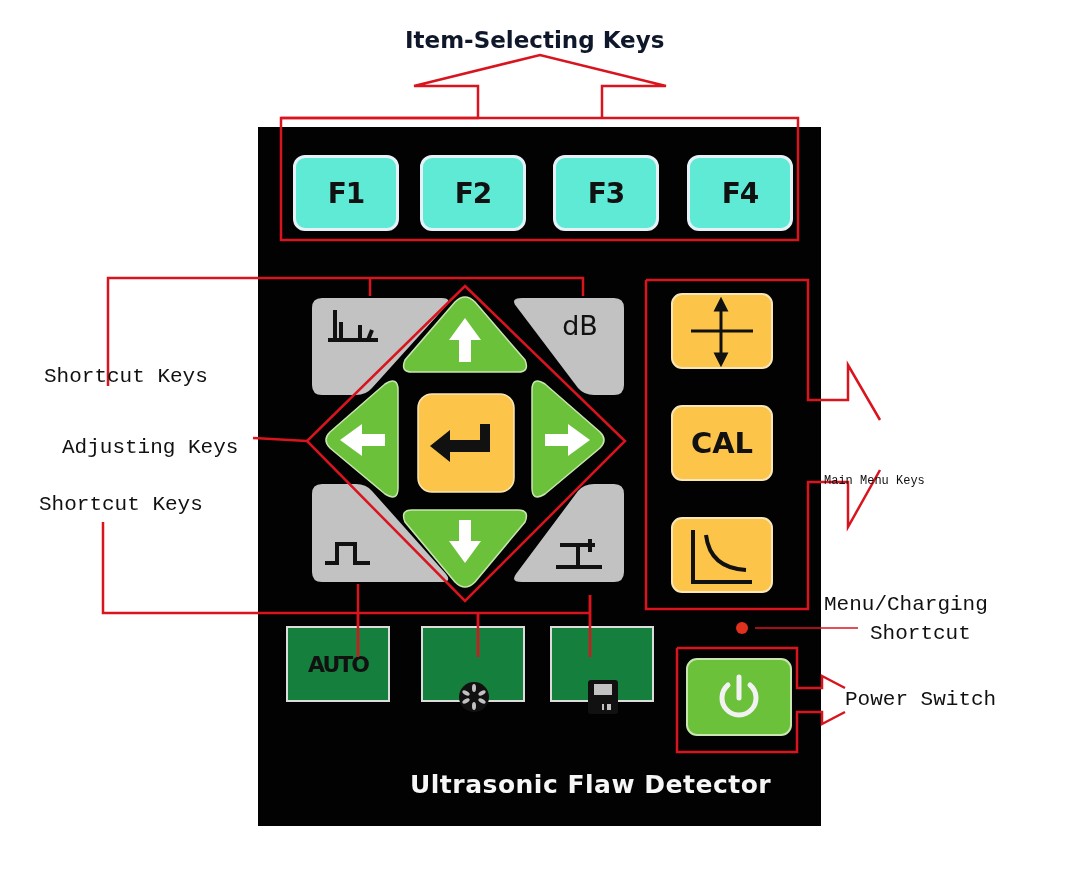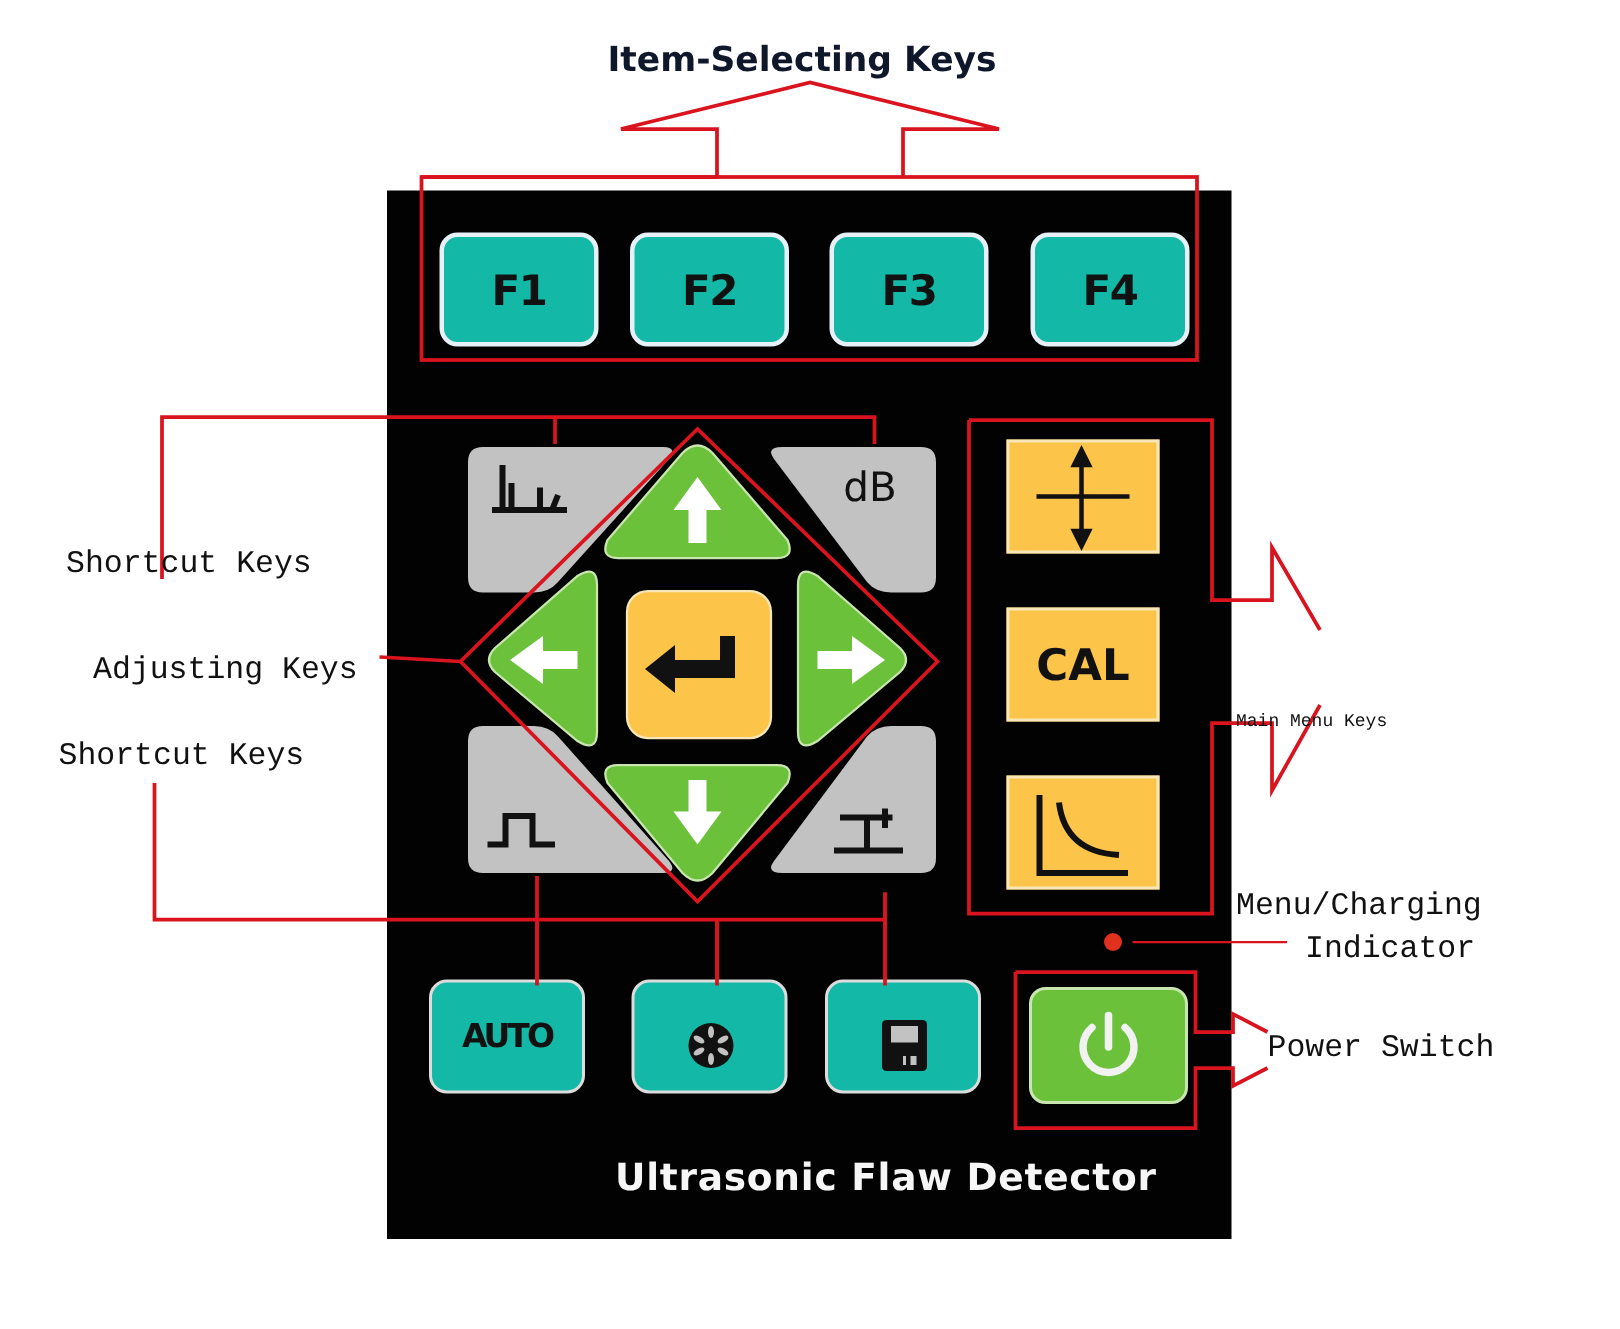--- a/index.html
+++ b/index.html
@@ -1,24 +1,24 @@
 <!DOCTYPE html>
 <html><head>
 <meta charset="utf-8">
 <style>
   html, body { margin: 0; padding: 0; background: #ffffff; }
   body { width: 1080px; height: 886px; position: relative; overflow: hidden;
          font-family: "Liberation Sans", sans-serif; }
   .panel { position: absolute; left: 258px; top: 127px; width: 563px; height: 699px; background: #020202; }
   .key { position: absolute; box-sizing: border-box; display: flex; align-items: center; justify-content: center;
          font-family: "DejaVu Sans", sans-serif; font-weight: bold; color: #111; }
-  .fkey { top: 155px; width: 106px; height: 76px; background: #14b8a6; border: 3px solid #e6f1f7;
+  .fkey { top: 155px; width: 106px; height: 76px; background: #5eead4; border: 3px solid #e6f1f7;
           border-radius: 12px; font-size: 28px; letter-spacing: -1px; }
-  .ykey { left: 671px; width: 102px; height: 76px; background: #fcc54a; border: 2px solid #f6e6b8; border-radius: 0; }
-  .gkey { top: 653px; width: 104px; height: 76px; background: #14b8a6; border: 2px solid #dcdcdc; border-radius: 12px; }
+  .ykey { left: 671px; width: 102px; height: 76px; background: #fcc54a; border: 2px solid #f6e6b8; border-radius: 11px; }
+  .gkey { top: 626px; width: 104px; height: 76px; background: #15803d; border: 2px solid #dcdcdc; border-radius: 0; }
   .label { position: absolute; font-family: "Liberation Mono", monospace; font-size: 21px; color: #111; white-space: pre; text-align: right; }
   .title { position: absolute; left: 410px; top: 770px; font-family: "DejaVu Sans", sans-serif; font-weight: bold;
            color: #f6f6f6; font-size: 25px; letter-spacing: 0.5px; }
   .top-label { position: absolute; left: 405px; top: 27px; font-family: "DejaVu Sans", sans-serif; font-weight: bold;
                font-size: 23px; color: #0f172a; }
   svg.overlay { position: absolute; left: 0; top: 0; }
   .led { position: absolute; left: 736px; top: 622px; width: 12px; height: 12px; border-radius: 50%; background: #e0301e; }
 </style>
 </head>
 <body>
@@ -199,14 +199,14 @@
 <div class="led"></div>
 
 <div class="title">Ultrasonic Flaw Detector</div>
 
 <div class="top-label">Item-Selecting Keys</div>
 <div class="label" style="left:44px; top:365px;">Shortcut Keys</div>
 <div class="label" style="left:62px; top:425px;margin-top:11px;">Adjusting Keys</div>
 <div class="label" style="left:39px; top:493px;">Shortcut Keys</div>
 <div class="label" style="left:824px; top:431px; font-size:12px;margin-top:43px;">Main Menu Keys</div>
 <div class="label" style="left:824px; top:593px;">Menu/Charging</div>
-<div class="label" style="left:870px; top:622px;">Indicator</div>
+<div class="label" style="left:870px; top:622px;">Shortcut</div>
 <div class="label" style="left:845px; top:688px;">Power Switch</div>
 
 </body></html>

